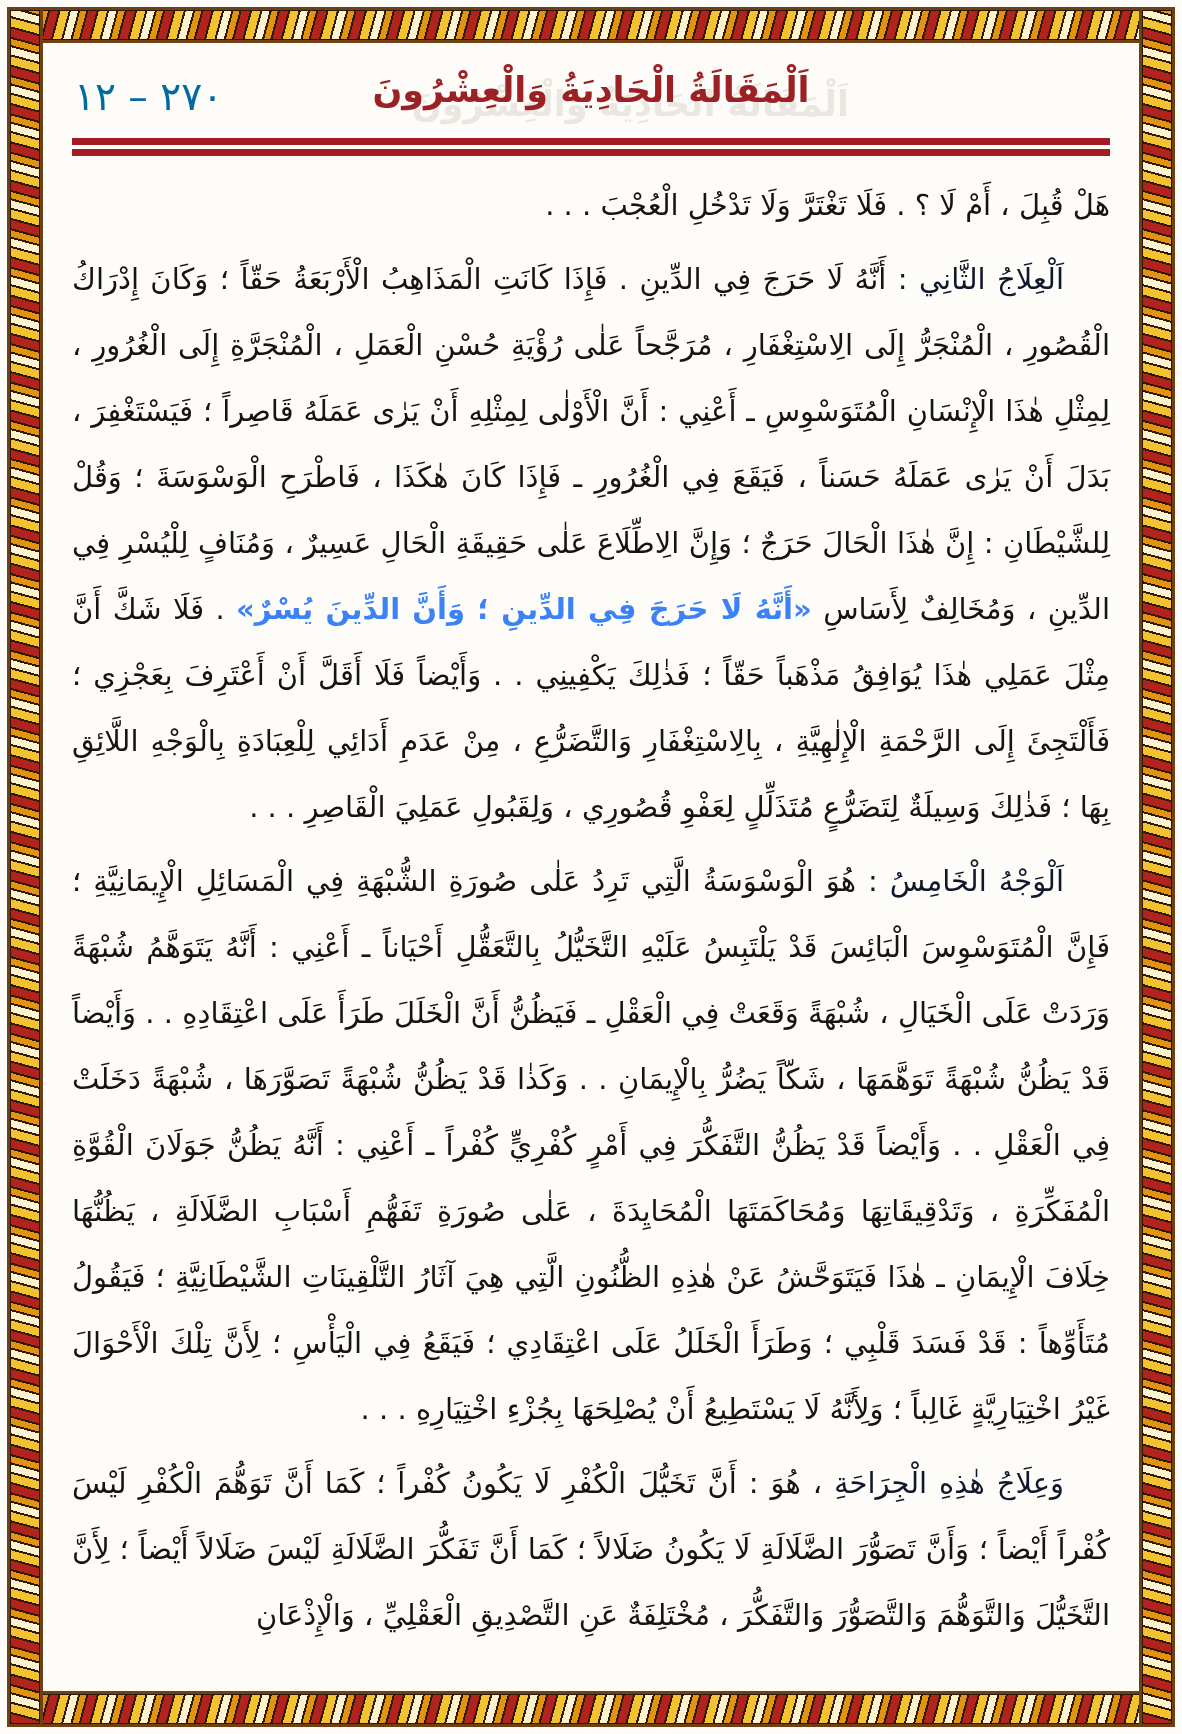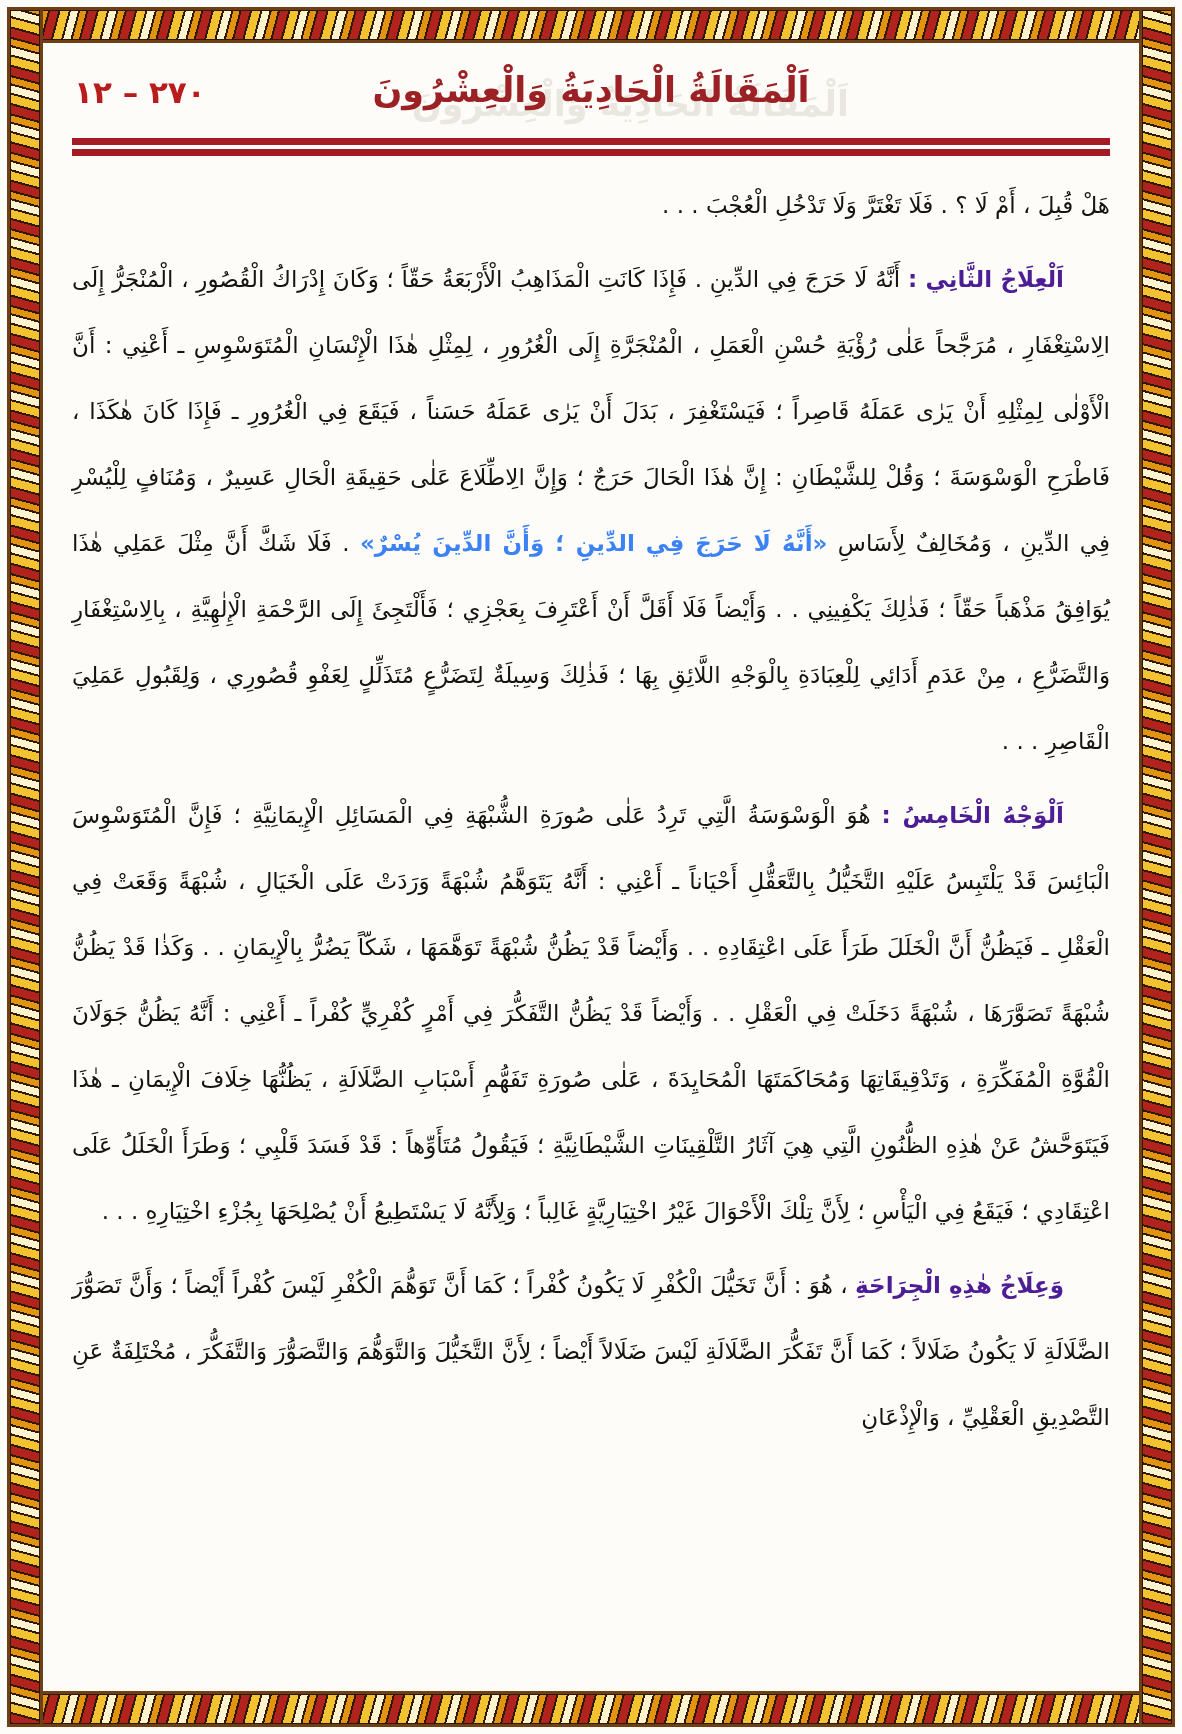--- a/index.html
+++ b/index.html
@@ -49,23 +49,23 @@
     direction: rtl;
   }
 
   .header { position: relative; height: 72px; }
 
   .pagenum {
     position: absolute;
     left: 2px; top: 16px;
     direction: ltr;
     unicode-bidi: isolate;
-    font-size: 31px;
-    font-weight: bold;
-    color: #b91c1c;
+    font-size: 39px;
+    font-weight: normal;
+    color: #0369a1;
     letter-spacing: 3px;
   }
 
   .title-wrap { text-align: center; position: relative; height: 72px; }
   .title {
     display: inline-block;
     margin: 0;
     padding-top: 12px;
     font-size: 35px;
     font-weight: bold;
@@ -88,29 +88,29 @@
 
   .rules {
     margin-top: 8px;
     height: 4px;
     border-top: 7px solid #a31c23;
     border-bottom: 7px solid #a31c23;
   }
 
   .body {
     margin-top: 16px;
-    font-size: 23px;
+    font-size: 29px;
     line-height: 66px;
     color: #161412;
     text-align: justify;
   }
   .para { margin: 0; }
   .para + .para { margin-top: 8px; }
   .para.indent { text-indent: 46px; }
-  .lead  { color: #4c1d95; font-weight: bold; }
+  .lead  { color: #0f172a; font-weight: normal; }
   .quote { color: #3b82f6; font-weight: bold; }
 </style>
 </head>
 <body>
 
 <div class="page">
 
   <div class="strip h top"></div>
   <div class="strip h bottom"></div>
   <div class="strip v left"></div>

